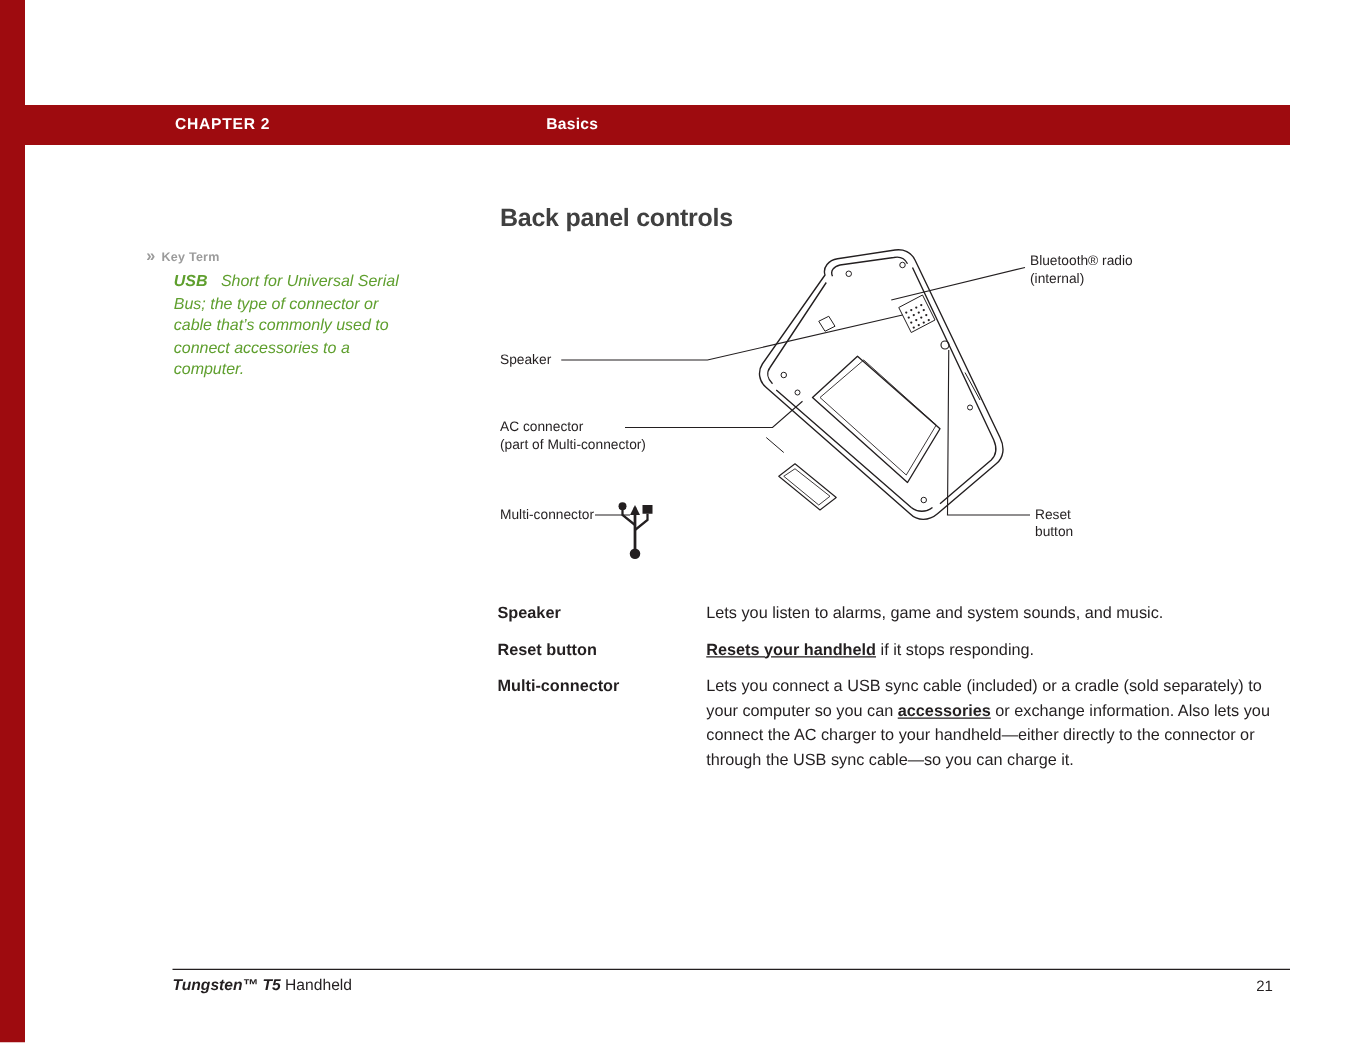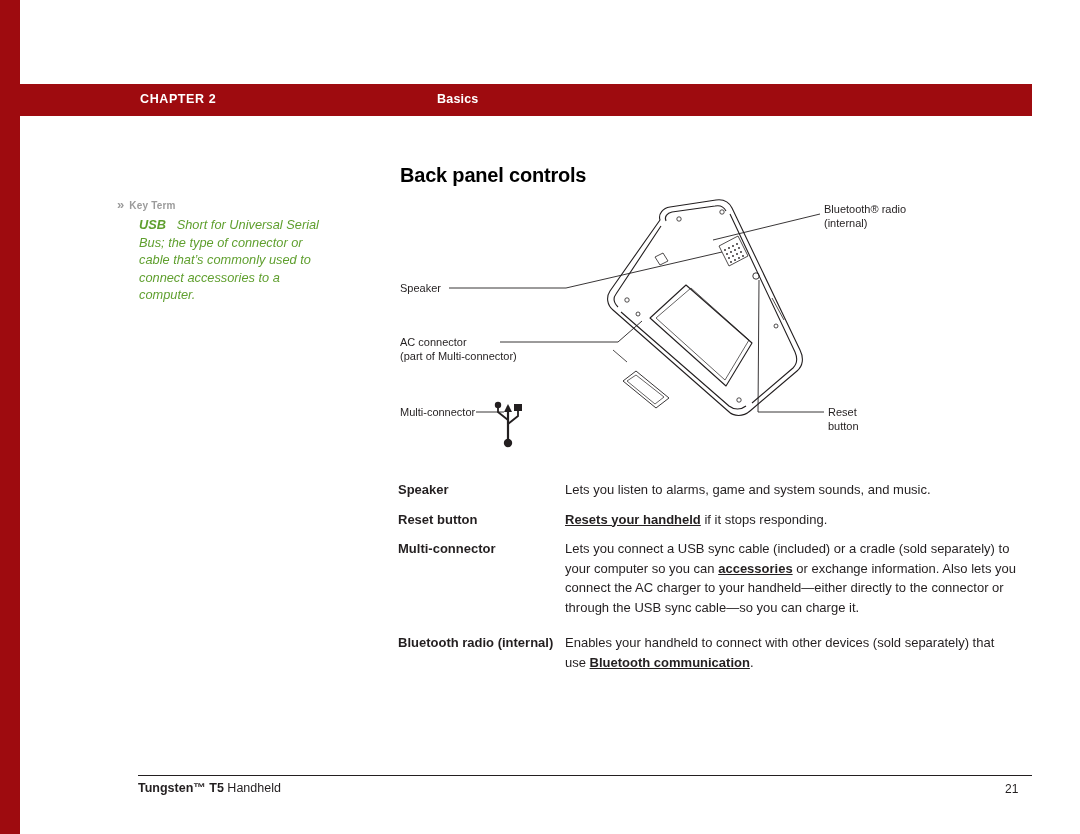--- a/index.html
+++ b/index.html
@@ -54,21 +54,21 @@
     padding-left: 35px;
   }
 
   
   .page-title {
     position: absolute;
     left: 400px;
     top: 164px;
     font-size: 20px;
     font-weight: bold;
-    color: #000000;
+    color: #404040;
     letter-spacing: -0.2px;
   }
 
   
   .keyterm {
     position: absolute;
     left: 117px;
     top: 197px;
     width: 215px;
   }
@@ -163,20 +163,21 @@
   }
   .footer-left {
     position: absolute;
     left: 138px;
     top: 781px;
     font-size: 12.5px;
     color: #231f20;
   }
   .footer-left .brand {
     font-weight: bold;
+    font-style: italic;
   }
   .footer-page {
     position: absolute;
     left: 1005px;
     top: 782px;
     font-size: 12px;
     color: #231f20;
   }
 </style>
 </head>
@@ -301,21 +302,17 @@
     <div class="defdesc">Lets you listen to alarms, game and system sounds, and music.</div>
   </div>
   <div class="defrow">
     <div class="defterm">Reset button</div>
     <div class="defdesc"><span class="link-ul">Resets your handheld</span> if it stops responding.</div>
   </div>
   <div class="defrow">
     <div class="defterm">Multi-connector</div>
     <div class="defdesc">Lets you connect a USB sync cable (included) or a cradle (sold separately) to your computer so you can <span class="link-ul">accessories</span> or exchange information. Also lets you connect the AC charger to your handheld—either directly to the connector or through the USB sync cable—so you can charge it.</div>
   </div>
-  <div class="defrow" style="margin-top:16px;">
-    <div class="defterm">Bluetooth radio (internal)</div>
-    <div class="defdesc">Enables your handheld to connect with other devices (sold separately) that use <span class="link-ul">Bluetooth communication</span>.</div>
-  </div>
 </div>
 
 <div class="footer-rule"></div>
 <div class="footer-left"><span class="brand">Tungsten™ T5</span><span> Handheld</span></div>
 <div class="footer-page">21</div>
 
 </body></html>

